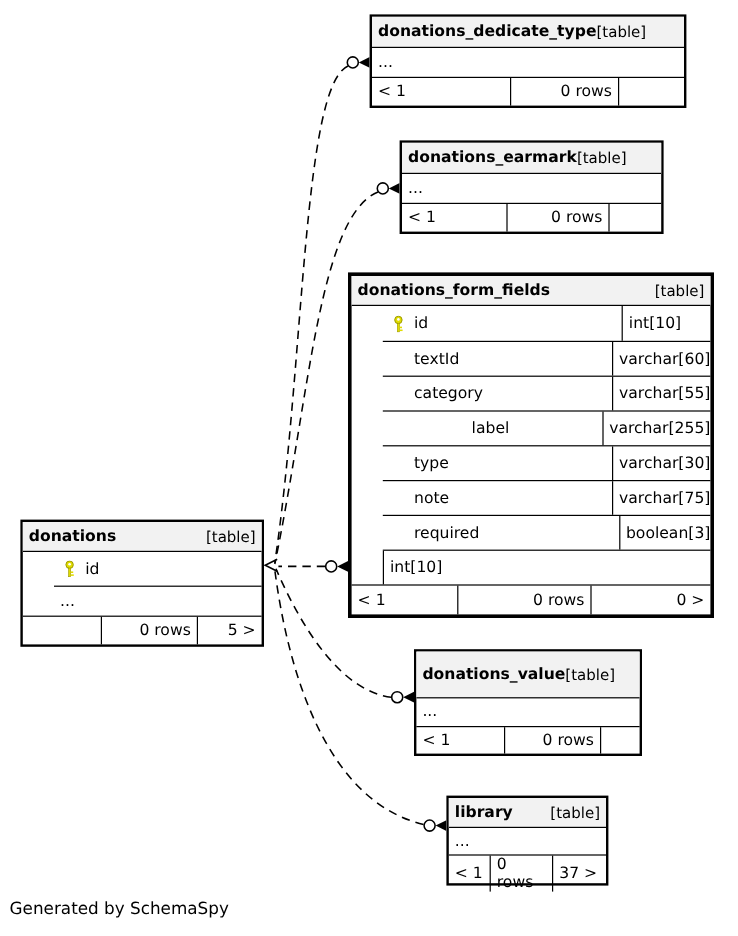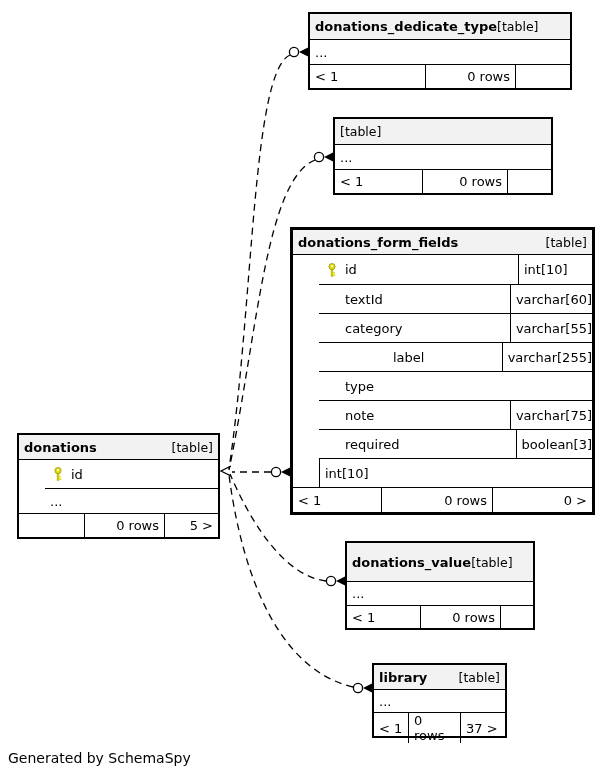--- a/index.html
+++ b/index.html
@@ -67,20 +67,21 @@
   <div class="ellipsis-row" style="height:24px;">...</div>
   <div class="ftr" style="height:24px;grid-template-columns:115px 90px 1fr;">
     <div>&lt; 1</div>
     <div class="fr">0 rows</div>
     <div class="fr"></div>
   </div>
 </div>
 
 <div class="tbl" style="left:333px;top:117px;width:220px;">
   <div class="hdr" style="height:26px;">
+    <span class="tname">donations_earmark</span>
       <span class="ttag">[table]</span>
   </div>
   <div class="ellipsis-row" style="height:24px;">...</div>
   <div class="ftr" style="height:24px;grid-template-columns:87px 85px 1fr;">
     <div>&lt; 1</div>
     <div class="fr">0 rows</div>
     <div class="fr"></div>
   </div>
 </div>
 
@@ -118,20 +119,21 @@
     <div class="crow" style="height:29px;padding-left:48px;">
       <div class="cname" style="width:199px;">
           <span>label</span>
         </div>
       <div class="ctype">varchar[255]</div>
     </div>
     <div class="crow" style="height:29px;">
       <div class="cname" style="width:199px;">
           <span>type</span>
         </div>
+      <div class="ctype">varchar[30]</div>
     </div>
     <div class="crow" style="height:29px;gap:28px;">
       <div class="cname" style="width:199px;">
           <span>note</span>
         </div>
       <div class="ctype">varchar[75]</div>
     </div>
     <div class="crow" style="height:29px;">
       <div class="cname" style="width:199px;">
           <span>required</span>

